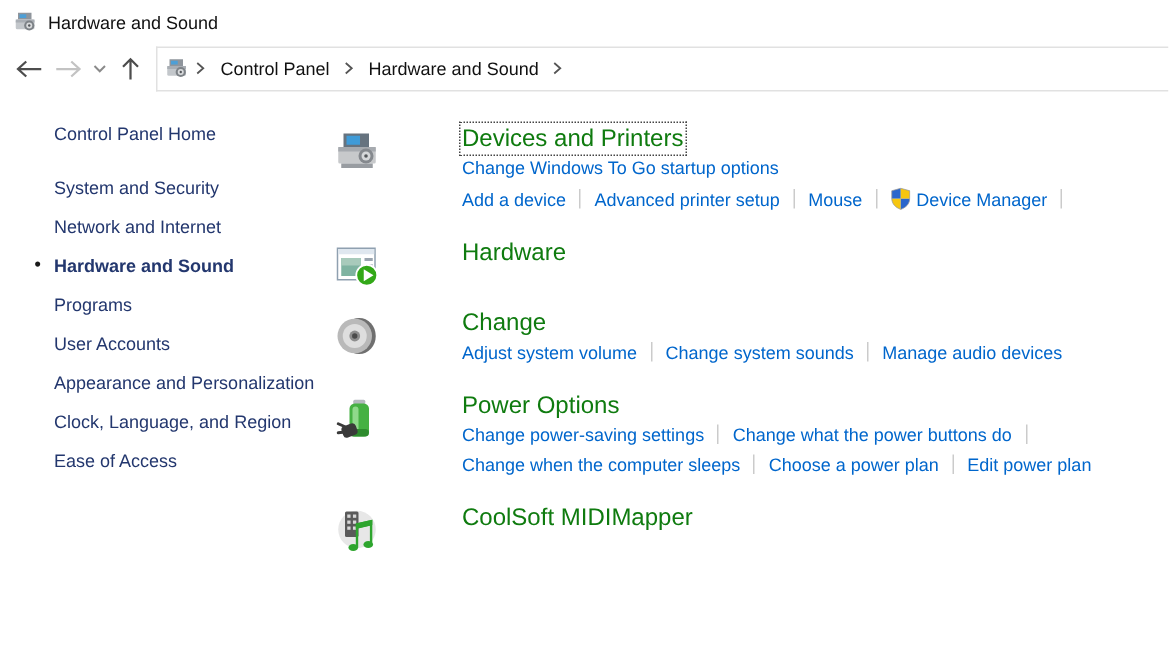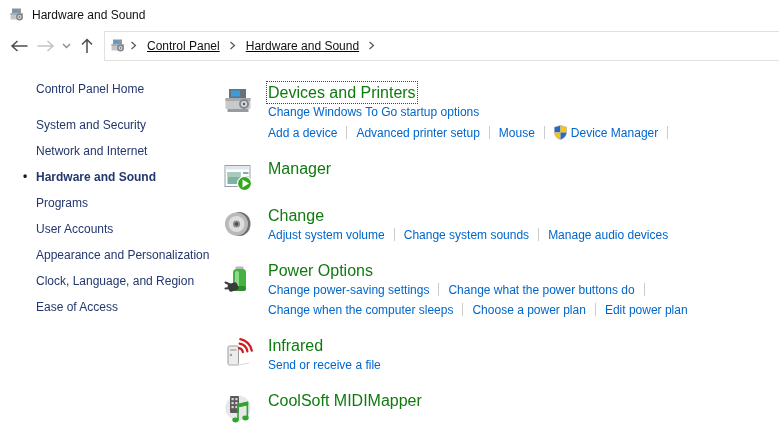--- a/index.html
+++ b/index.html
@@ -7,40 +7,40 @@
     width:779px;height:446px;overflow:hidden;position:relative;
     font-family:"Liberation Sans","DejaVu Sans",sans-serif;
     -webkit-font-smoothing:antialiased;color:#000;
   }
   
   .titlebar{height:30px;display:flex;align-items:center;padding-left:9px;gap:7px;}
   .titlebar .title-text{font-size:12px;color:#111;}
   .icon16{width:16px;height:16px;display:inline-flex;flex:0 0 auto;}
   .icon16 svg{width:16px;height:16px;}
   
-  .navbar{height:32px;display:flex;align-items:center;text-decoration:underline;}
+  .navbar{height:32px;display:flex;align-items:center;}
   .nav-btns{display:flex;align-items:center;gap:0;flex:0 0 auto;padding:0 4px 0 6px;}
   .nav-btn{width:26px;height:26px;display:inline-flex;align-items:center;justify-content:center;cursor:default;}
   .nav-btn.small{width:16px;}
   .addressbar{
     flex:1;height:28px;border:1px solid var(--border,#e1e1e1);border-right:none;
     display:flex;align-items:center;padding-left:5px;background:#fff;font-size:12px;
   }
   .crumb{padding:0 5px;color:#111;white-space:nowrap;}
   .crumb-sep{display:inline-flex;align-items:center;padding:0 4px;}
   
   .content{display:flex;align-items:flex-start;}
   .sidebar{flex:0 0 222px;box-sizing:border-box;padding:19px 12px 0 36px;font-size:12px;}
   .sidebar ul{list-style:none;margin:0;padding:0;}
   .sidebar li{position:relative;margin-bottom:10px;line-height:16px;color:var(--navy,#23376e);cursor:pointer;}
   .sidebar li.home{margin-bottom:20px;}
   .sidebar li.active{font-weight:bold;}
   .sidebar li .bullet{position:absolute;left:-13px;top:-1px;color:#1a1a1a;font-size:12px;}
   .main{flex:1;padding-top:21px;}
-  .section{display:flex;margin-bottom:13px;}
+  .section{display:flex;margin-bottom:13px;gap:40px;}
   .icon32{width:32px;height:32px;margin-right:14px;flex:0 0 auto;margin-top:2px;}
   .icon32 svg{width:32px;height:32px;}
   .section-body{min-width:0;}
   .section-title{
     display:inline-block;font-size:16px;color:var(--heading_green,#0f7b0f);
     line-height:19px;margin:0 0 3px 0;font-weight:normal;cursor:pointer;
   }
   .section-title.focused{outline:1px dotted #444;outline-offset:1px;}
   .links-row{font-size:12px;line-height:15px;margin-bottom:5px;white-space:nowrap;}
   .tasklink{color:var(--link,#0066cc);cursor:pointer;}
@@ -164,21 +164,21 @@
           <span class="icon32"><svg viewBox="0 0 32 32">
               <rect x="3" y="4.5" width="25" height="21" fill="#ffffff" stroke="#8fa0b0"></rect>
               <rect x="3.5" y="5" width="24" height="3.5" fill="#dfe7ef"></rect>
               <rect x="5.5" y="11" width="13" height="12" fill="#7fb3a1"></rect>
               <rect x="5.5" y="11" width="13" height="5" fill="#a8cabb"></rect>
               <rect x="21" y="11" width="5.5" height="2" fill="#9aa5b0"></rect>
               <rect x="21" y="15" width="5.5" height="2" fill="#b7c0c9"></rect>
               <circle cx="22.5" cy="22.5" r="7" fill="#33a818" stroke="#ffffff" stroke-width="1.2"></circle>
               <polygon points="20.5,18.5 27,22.5 20.5,26.5" fill="#ffffff"></polygon>
             </svg></span>
-          <div class="section-body"><div class="section-title">Manager</div></div>
+          <div class="section-body"><div class="section-title">Hardware</div></div>
         </div>
         <div class="section">
           <span class="icon32"><svg viewBox="0 0 32 32">
               <ellipse cx="17.5" cy="16" rx="11" ry="12" fill="#6f6f6f"></ellipse>
               <circle cx="14.5" cy="16" r="11.5" fill="#b9b9b9"></circle>
               <circle cx="14.5" cy="16" r="8" fill="#dedede"></circle>
               <circle cx="14.5" cy="16" r="3.6" fill="#8d8d8d"></circle>
               <circle cx="14.5" cy="16" r="1.8" fill="#4a4a4a"></circle>
             </svg></span>
           <div class="section-body"><div class="section-title">Change</div><div class="links-row"><span class="tasklink">Adjust system volume</span><span class="sep"></span><span class="tasklink">Change system sounds</span><span class="sep"></span><span class="tasklink">Manage audio devices</span></div></div>
@@ -186,34 +186,20 @@
         <div class="section">
           <span class="icon32"><svg viewBox="0 0 32 32">
               <rect x="13.5" y="3.5" width="8" height="3.5" rx="1" fill="#b4b9be"></rect>
               <rect x="11" y="6" width="13" height="22" rx="3.5" fill="#45b143"></rect>
               <rect x="13" y="8" width="4" height="17" rx="2" fill="#8fd98b"></rect>
               <rect x="11" y="23" width="13" height="5" rx="2.5" fill="#2e8c2e"></rect>
               <rect x="6" y="20" width="10" height="8" rx="2.5" fill="#3a3a3a" transform="rotate(-20 11 24)"></rect>
               <path d="M3.5 19.5 L8 21.5 M3.5 25.5 L8 25" stroke="#3a3a3a" stroke-width="2" stroke-linecap="round"></path>
             </svg></span>
           <div class="section-body"><div class="section-title">Power Options</div><div class="links-row"><span class="tasklink">Change power-saving settings</span><span class="sep"></span><span class="tasklink">Change what the power buttons do</span><span class="sep"></span></div><div class="links-row"><span class="tasklink">Change when the computer sleeps</span><span class="sep"></span><span class="tasklink">Choose a power plan</span><span class="sep"></span><span class="tasklink">Edit power plan</span></div></div>
-        </div>
-        <div class="section">
-          <span class="icon32"><svg viewBox="0 0 32 32">
-              <rect x="6" y="8" width="10.5" height="19" rx="1.5" fill="#ececec" stroke="#9a9a9a"></rect>
-              <rect x="8" y="11" width="6.5" height="2" fill="#bdbdbd"></rect>
-              <circle cx="9" cy="17" r="1.2" fill="#9a9a9a"></circle>
-              <path d="M27 25 L17 27 L6.5 27" stroke="#d9d9d9" fill="none"></path>
-              <g stroke="#cf1d1d" fill="none" stroke-width="2.2" stroke-linecap="round">
-                <path d="M16.9 10.1 A5 5 0 0 1 20.9 14.1"></path>
-                <path d="M17.6 5.6 A9.5 9.5 0 0 1 25.4 13.4"></path>
-                <path d="M18.3 1.2 A14 14 0 0 1 29.8 12.7"></path>
-              </g>
-            </svg></span>
-          <div class="section-body"><div class="section-title">Infrared</div><div class="links-row"><span class="tasklink">Send or receive a file</span></div></div>
         </div>
         <div class="section">
           <span class="icon32"><svg viewBox="0 0 32 32">
               <circle cx="16" cy="15" r="12.5" fill="#e7e7e7"></circle>
               <rect x="8" y="3" width="9" height="17" rx="1" fill="#5a5a5a"></rect>
               <rect x="9.5" y="5" width="2.2" height="2.2" fill="#d8d8d8"></rect>
               <rect x="13.3" y="5" width="2.2" height="2.2" fill="#d8d8d8"></rect>
               <rect x="9.5" y="9" width="2.2" height="2.2" fill="#d8d8d8"></rect>
               <rect x="13.3" y="9" width="2.2" height="2.2" fill="#d8d8d8"></rect>
               <rect x="9.5" y="13" width="2.2" height="2.2" fill="#d8d8d8"></rect>

